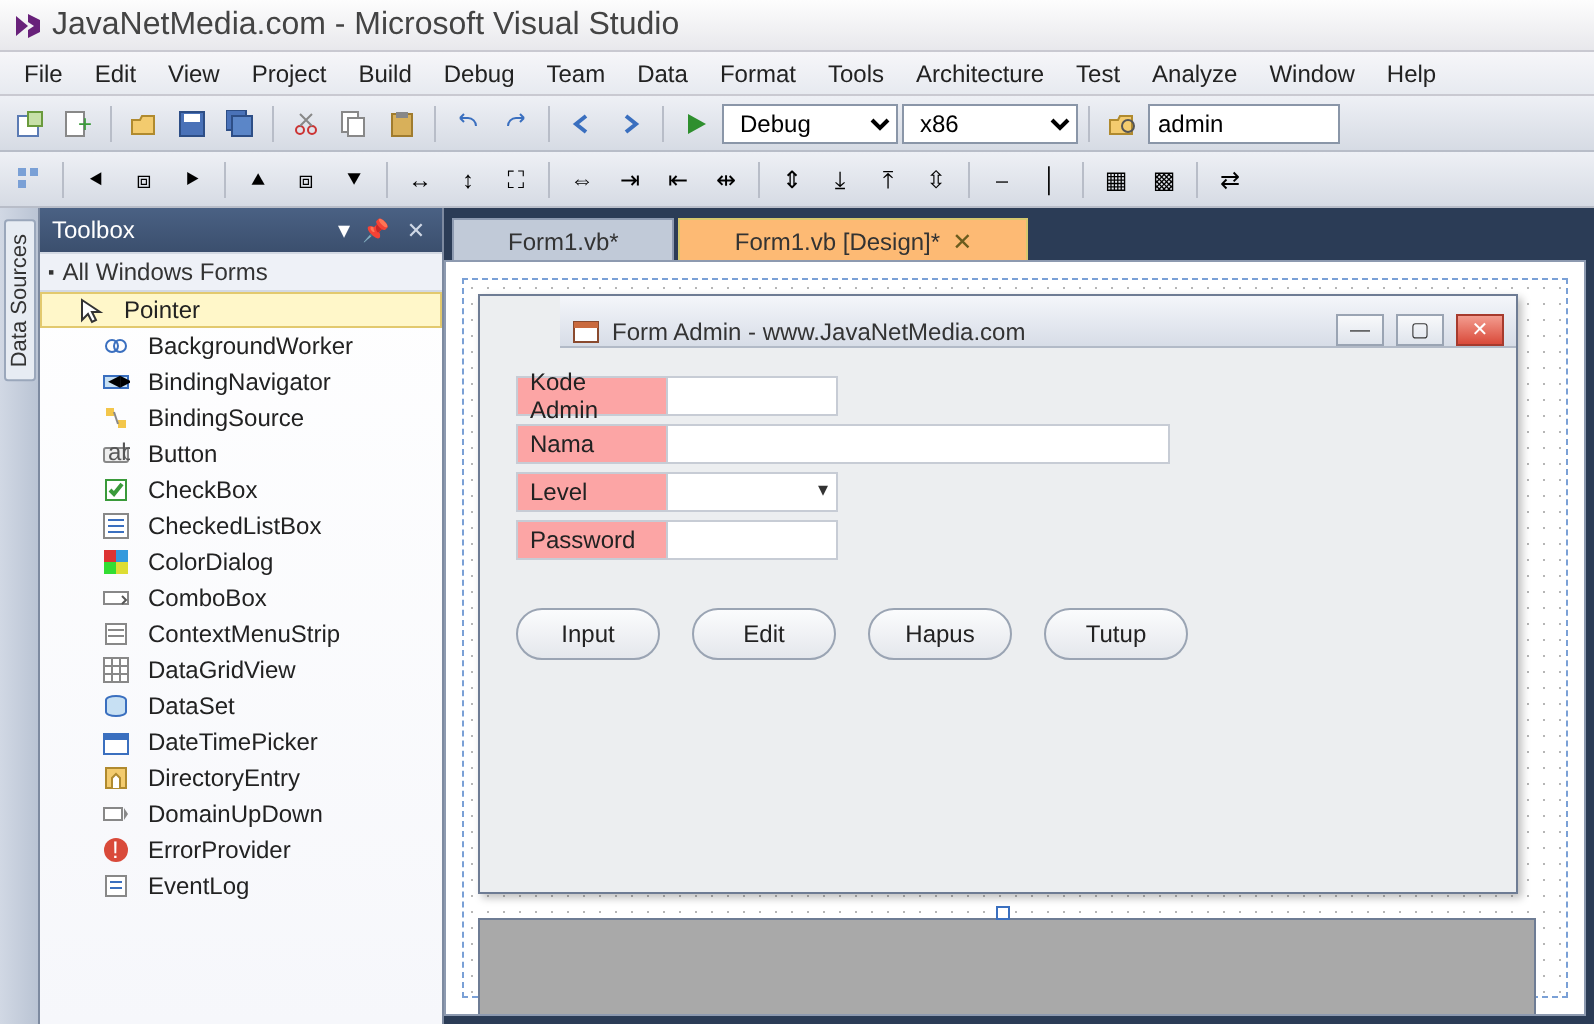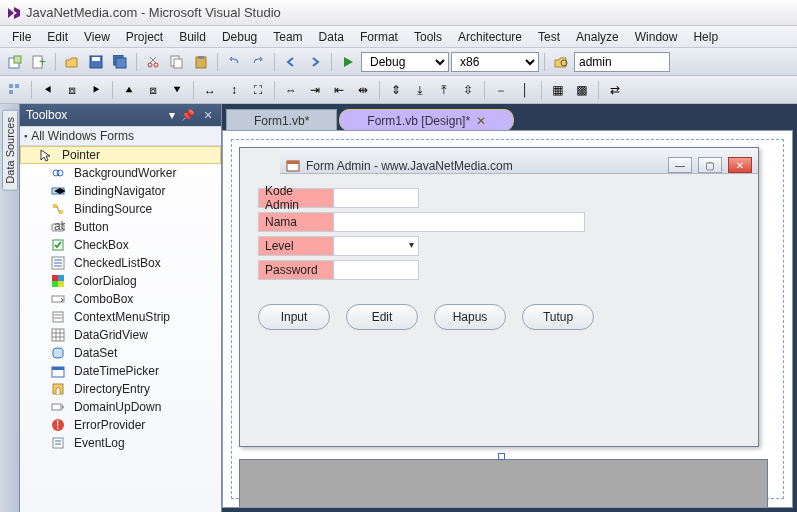--- a/index.html
+++ b/index.html
@@ -1,20 +1,20 @@
 <!DOCTYPE html>
 <html><head>
 <meta charset="utf-8">
 <style>
 * { box-sizing: border-box; margin: 0; padding: 0; font-family: "Segoe UI", Tahoma, sans-serif; font-size: 12px; }
 body { background: #fff; width: 797px; height: 512px; overflow: hidden; }
 
 .titlebar { height: 26px; background: linear-gradient(#fdfdfd,#e8e8ec); border-bottom: 1px solid #c9c9d1; display: flex; align-items: center; padding: 0 6px; gap: 4px; }
 .titlebar .vs-logo { width: 16px; height: 16px; display: inline-block; }
-.titlebar .title { color: #444; font-size: 13px; }
+.titlebar .title { color: #444; font-size: 16px; }
 
 .menubar { height: 22px; background: linear-gradient(#f6f6f9,#e7eaf0); border-bottom: 1px solid #c9c9d1; display: flex; align-items: center; padding: 0 4px; }
 .menubar .mitem { padding: 2px 8px; color: #222; cursor: default; }
 
 .toolbar { height: 28px; background: linear-gradient(#eef0f5,#d6dbe4); border-bottom: 1px solid #b8bdc8; display: flex; align-items: center; padding: 0 4px; gap: 2px; }
 .tbtn { width: 22px; height: 22px; display: flex; align-items: center; justify-content: center; border: 1px solid transparent; cursor: default; }
 .tsep { width: 1px; height: 18px; background: #b8bdc8; margin: 0 3px; }
 .toolbar select, .toolbar input { height: 20px; border: 1px solid #8a96a8; background: #fff; padding: 0 4px; font-size: 12px; }
 .toolbar select { width: 88px; }
 .solconf-find { width: 96px; }
@@ -31,21 +31,21 @@
 .group-head { height: 20px; background: #eef1f7; border-top: 1px solid #d3d9e3; border-bottom: 1px solid #d3d9e3; display: flex; align-items: center; padding: 0 4px; color: #333; }
 .group-head .tri { font-size: 9px; margin-right: 4px; color: #333; }
 .tb-list { flex: 1; overflow: hidden; }
 .tb-item { height: 18px; display: flex; align-items: center; padding: 0 4px 0 30px; gap: 8px; color: #222; cursor: default; }
 .tb-item.sel { background: #fff7c9; border: 1px solid #e2c96e; padding-left: 17px; }
 .tb-item .ic { width: 16px; height: 16px; display: inline-flex; align-items: center; justify-content: center; font-size: 11px; }
 
 .docarea { flex: 1; background: #2b3c56; display: flex; flex-direction: column; }
 .tabstrip { height: 26px; background: #2b3c56; display: flex; align-items: flex-end; padding-left: 4px; gap: 0; }
 .tab { height: 22px; padding: 0 27px; display: flex; align-items: center; gap: 6px; background: #c1cad8; color: #333; border: 1px solid #8d9ab0; border-bottom: none; margin-right: 2px; position: relative; top: 1px; cursor: default; }
-.tab.active { background: #c4b5fd; border-color: #d6c76e; border-radius: 10px; }
+.tab.active { background: #fdba74; border-color: #d6c76e; }
 .tab .tx { width: 10px; color: #6b5c1e; }
 .design-surface { flex: 1; background: #fff; border: 1px solid #8d9ab0; margin: 0 4px 4px 0; position: relative; overflow: hidden; }
 
 .dotgrid { position: absolute; inset: 8px; background-image: radial-gradient(#b6b6b6 0.5px, transparent 0.5px); background-size: 8px 8px; border: 1px dashed #7aa0d6; }
 .form-win { position: absolute; left: 16px; top: 16px; width: 520px; height: 300px; border: 1px solid #6e7c94; background: #eceef0; box-shadow: 2px 2px 4px rgba(0,0,0,.25); }
 .form-title { height: 26px; background: linear-gradient(#f4f6fa,#d7dde7); border-bottom: 1px solid #b2bac7; display: flex; align-items: flex-end; padding: 0 6px; gap: 6px; margin-left: 40px; }
 .form-title .cap { flex: 1; color: #333; }
 .wbtn { width: 24px; height: 16px; border: 1px solid #9aa4b3; background: linear-gradient(#f8f9fb,#dfe4ec); display: inline-flex; align-items: center; justify-content: center; font-size: 10px; color: #3a3a3a; }
 .wbtn.close { background: linear-gradient(#f39c8f,#d94a3a); border-color: #a63a2d; color: #fff; }
 .form-body { padding: 14px 18px; display: flex; flex-direction: column; gap: 4px; }

